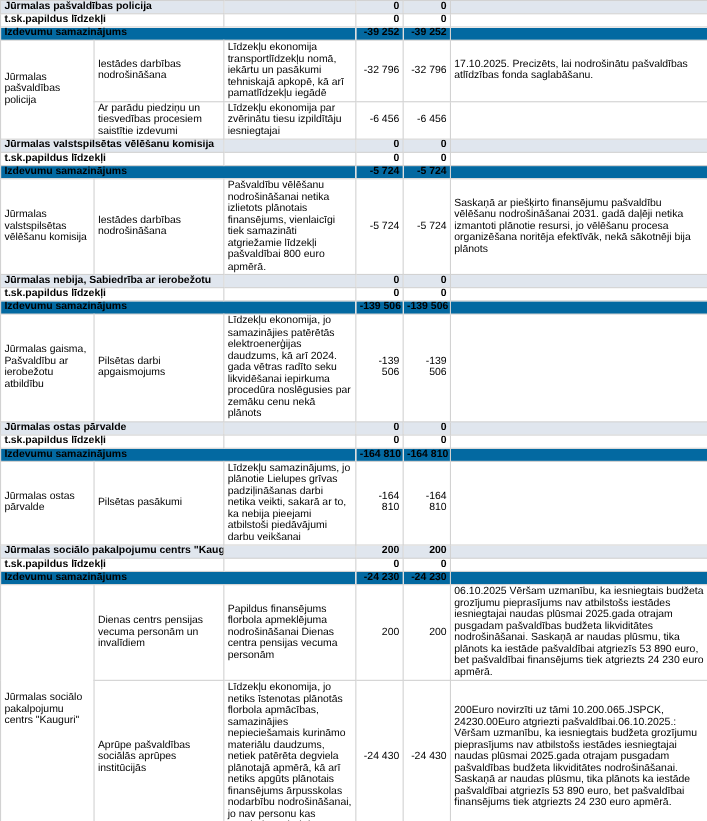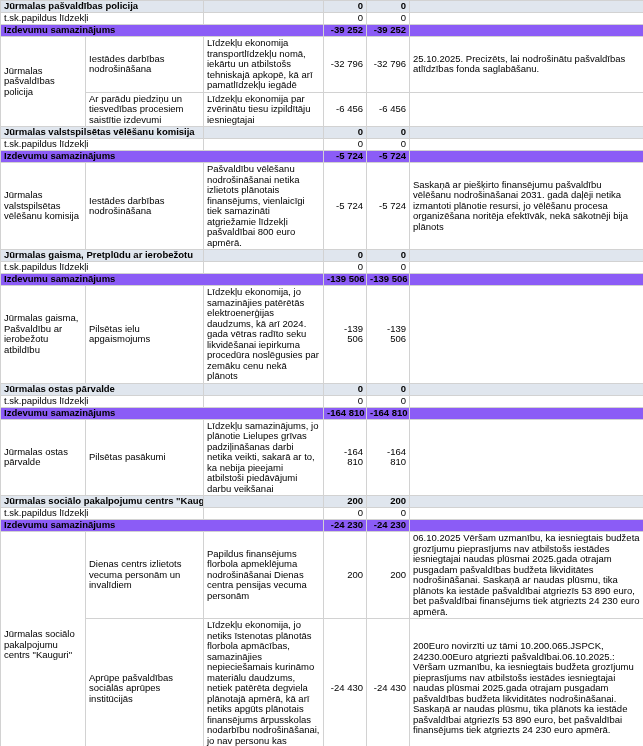--- a/index.html
+++ b/index.html
@@ -6,23 +6,23 @@
   body { font-family:"Liberation Sans", sans-serif; width:643px; }
   table.budget { border-collapse:collapse; table-layout:fixed; width:643px; }
   table.budget td {
     border:1px solid #d2d2d2;
     font-size:9.5px; line-height:10.5px;
     padding:1px 3px; vertical-align:middle;
     color:#000; word-wrap:break-word; overflow:hidden;
   }
   tr.band td { height:11px; padding:0 3px; white-space:nowrap; }
   .bg-head td { background:#e0e6ee; }
-  .bg-izd td  { background:#8b5cf6; }
+  .bg-izd td  { background:#0369a1; }
   .blue { color:#0533cc; font-weight:bold; }
-  .red  { color:#e80000; font-weight:normal; }
+  .red  { color:#e80000; font-weight:bold; }
   .num  { text-align:right; }
   td.org { }
 </style>
 </head>
 <body>
 
 <table class="budget">
   <colgroup>
     <col style="width:85px">
       <col style="width:118px">
@@ -49,24 +49,24 @@
   </tr>
   <tr class="band bg-izd">
     <td colspan="3" class="blue">Izdevumu samazinājums</td>
     <td class="num blue">-39 252</td>
     <td class="num blue">-39 252</td>
     <td></td>
   </tr>
   <tr style="height:48px">
     <td rowspan="2" class="org">Jūrmalas pašvaldības policija</td>
     <td>Iestādes darbības nodrošināšana</td>
-    <td>Līdzekļu ekonomija transportlīdzekļu nomā, iekārtu un atbilstošs tehniskajā apkopē, kā arī pamatlīdzekļu iegādē</td>
+    <td>Līdzekļu ekonomija transportlīdzekļu nomā, iekārtu un pasākumi tehniskajā apkopē, kā arī pamatlīdzekļu iegādē</td>
     <td class="num">-32 796</td>
     <td class="num">-32 796</td>
-    <td>25.10.2025. Precizēts, lai nodrošinātu pašvaldības atlīdzības fonda saglabāšanu.</td>
+    <td>17.10.2025. Precizēts, lai nodrošinātu pašvaldības atlīdzības fonda saglabāšanu.</td>
   </tr>
   <tr style="height:28px">
     <td>Ar parādu piedziņu un tiesvedības procesiem saistītie izdevumi</td>
     <td>Līdzekļu ekonomija par zvērinātu tiesu izpildītāju iesniegtajai</td>
     <td class="num">-6 456</td>
     <td class="num">-6 456</td>
     <td></td>
   </tr>
 
   <tr class="band bg-head">
@@ -92,42 +92,42 @@
   <tr style="height:72px">
     <td class="org">Jūrmalas valstspilsētas vēlēšanu komisija</td>
     <td>Iestādes darbības nodrošināšana</td>
     <td>Pašvaldību vēlēšanu nodrošināšanai netika izlietots plānotais finansējums, vienlaicīgi tiek samazināti atgriežamie līdzekļi pašvaldībai 800 euro apmērā.</td>
     <td class="num">-5 724</td>
     <td class="num">-5 724</td>
     <td>Saskaņā ar piešķirto finansējumu pašvaldību vēlēšanu nodrošināšanai 2031. gadā daļēji netika izmantoti plānotie resursi, jo vēlēšanu procesa organizēšana noritēja efektīvāk, nekā sākotnēji bija plānots</td>
   </tr>
 
   <tr class="band bg-head">
-    <td colspan="2" class="blue">Jūrmalas gaisma, Pretplūdu ar ierobežotu</td>
+    <td colspan="2" class="blue">Jūrmalas nebija, Sabiedrība ar ierobežotu</td>
     <td></td>
     <td class="num blue">0</td>
     <td class="num blue">0</td>
     <td></td>
   </tr>
   <tr class="band">
     <td colspan="2" class="red">t.sk.papildus līdzekļi</td>
     <td></td>
     <td class="num red">0</td>
     <td class="num red">0</td>
     <td></td>
   </tr>
   <tr class="band bg-izd">
     <td colspan="3" class="blue">Izdevumu samazinājums</td>
     <td class="num blue">-139 506</td>
     <td class="num blue">-139 506</td>
     <td></td>
   </tr>
   <tr style="height:80px">
     <td class="org">Jūrmalas gaisma, Pašvaldību ar ierobežotu atbildību</td>
-    <td>Pilsētas ielu apgaismojums</td>
+    <td>Pilsētas darbi apgaismojums</td>
     <td>Līdzekļu ekonomija, jo samazinājies patērētās elektroenerģijas daudzums, kā arī 2024. gada vētras radīto seku likvidēšanai iepirkuma procedūra noslēgusies par zemāku cenu nekā plānots</td>
     <td class="num">-139 506</td>
     <td class="num">-139 506</td>
     <td></td>
   </tr>
 
   <tr class="band bg-head">
     <td colspan="2" class="blue">Jūrmalas ostas pārvalde</td>
     <td></td>
     <td class="num blue">0</td>
@@ -171,21 +171,21 @@
     <td></td>
   </tr>
   <tr class="band bg-izd">
     <td colspan="3" class="blue">Izdevumu samazinājums</td>
     <td class="num blue">-24 230</td>
     <td class="num blue">-24 230</td>
     <td></td>
   </tr>
   <tr style="height:76px">
     <td rowspan="2" class="org">Jūrmalas sociālo pakalpojumu centrs "Kauguri"</td>
-    <td>Dienas centrs izlietots vecuma personām un invalīdiem</td>
+    <td>Dienas centrs pensijas vecuma personām un invalīdiem</td>
     <td>Papildus finansējums florbola apmeklējuma nodrošināšanai Dienas centra pensijas vecuma personām</td>
     <td class="num">200</td>
     <td class="num">200</td>
     <td>06.10.2025 Vēršam uzmanību, ka iesniegtais budžeta grozījumu pieprasījums nav atbilstošs iestādes iesniegtajai naudas plūsmai 2025.gada otrajam pusgadam pašvaldības budžeta likviditātes nodrošināšanai. Saskaņā ar naudas plūsmu, tika plānots ka iestāde pašvaldībai atgriezīs 53 890 euro, bet pašvaldībai finansējums tiek atgriezts 24 230 euro apmērā.</td>
   </tr>
   <tr style="height:110px">
     <td>Aprūpe pašvaldības sociālās aprūpes institūcijās</td>
     <td>Līdzekļu ekonomija, jo netiks īstenotas plānotās florbola apmācības, samazinājies nepieciešamais kurināmo materiālu daudzums, netiek patērēta degviela plānotajā apmērā, kā arī netiks apgūts plānotais finansējums ārpusskolas nodarbību nodrošināšanai, jo nav personu kas pasniedz nodarbības</td>
     <td class="num">-24 430</td>
     <td class="num">-24 430</td>

